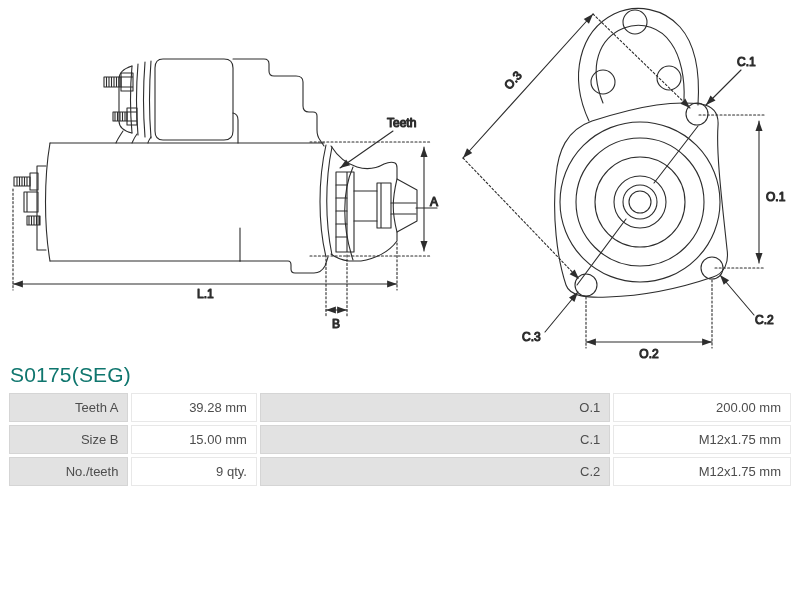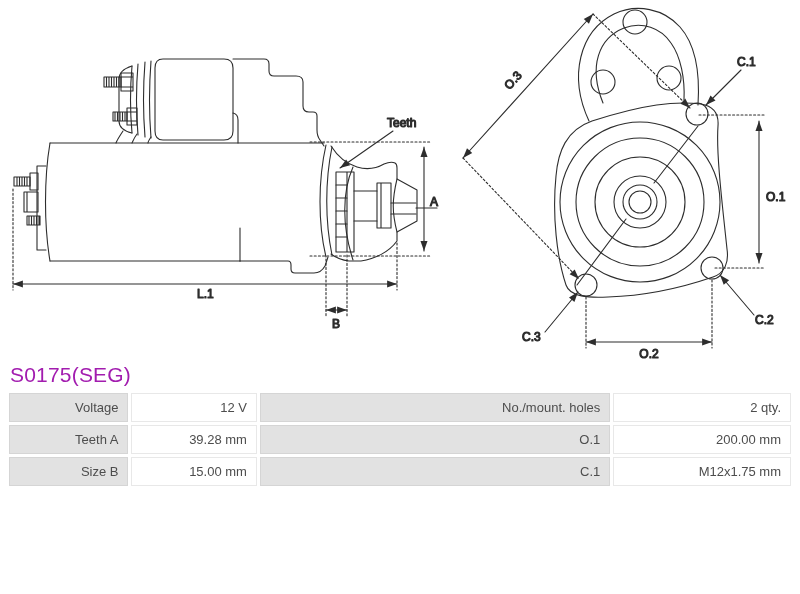--- a/index.html
+++ b/index.html
@@ -1,20 +1,20 @@
 <!DOCTYPE html>
 <html><head>
 <meta charset="utf-8">
 <style>
   html,body{margin:0;padding:0;background:#ffffff;}
   body{width:800px;height:594px;font-family:"Liberation Sans",sans-serif;overflow:hidden;}
   .diagram-wrap{position:relative;width:800px;height:360px;background:#fff;}
   .diagram-wrap svg{display:block;width:800px;height:360px;}
   .part-title{height:30px;display:flex;align-items:center;padding-left:10px;
-    font-size:21px;font-weight:400;letter-spacing:.2px;color:#a21caf;}
+    font-size:21px;font-weight:400;letter-spacing:.2px;color:#0f766e;}
   table.spec{border-collapse:separate;border-spacing:3px;table-layout:fixed;
     width:788px;margin:0 0 0 6px;}
   table.spec td{height:27px;padding:0 9px 0 4px;text-align:right;vertical-align:middle;
     font-size:13px;color:#4d4d4d;white-space:nowrap;overflow:hidden;}
   td.lbl{background:#e2e2e2;border:1px solid #d5d5d5;}
   td.val{background:#ffffff;border:1px solid #e8e8e8;}
   text{font-family:"Liberation Sans",sans-serif;font-size:12px;fill:#3a3a3a;}
 </style>
 </head>
 <body>
@@ -148,31 +148,31 @@
 
 <table class="spec">
   <colgroup>
     <col style="width:119px">
       <col style="width:125px">
       <col style="width:349px">
       <col style="width:177px">
   </colgroup>
   <tbody>
     <tr>
-      <td class="lbl">Voltage</td>
-      <td class="val">12 V</td>
-      <td class="lbl">No./mount. holes</td>
-      <td class="val">2 qty.</td>
-    </tr>
-    <tr>
       <td class="lbl">Teeth A</td>
       <td class="val">39.28 mm</td>
       <td class="lbl">O.1</td>
       <td class="val">200.00 mm</td>
     </tr>
     <tr>
       <td class="lbl">Size B</td>
       <td class="val">15.00 mm</td>
       <td class="lbl">C.1</td>
       <td class="val">M12x1.75 mm</td>
     </tr>
+    <tr>
+      <td class="lbl">No./teeth</td>
+      <td class="val">9 qty.</td>
+      <td class="lbl">C.2</td>
+      <td class="val">M12x1.75 mm</td>
+    </tr>
   </tbody>
 </table>
 
 </body></html>

